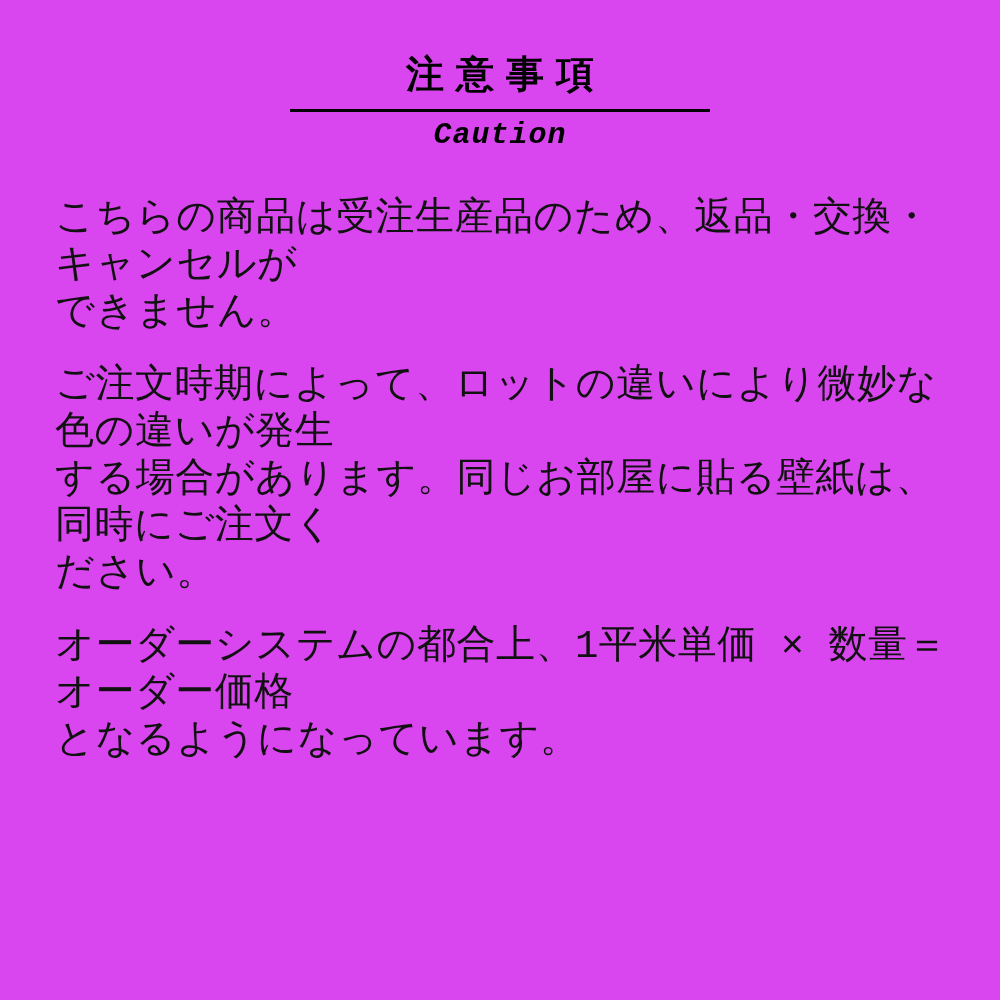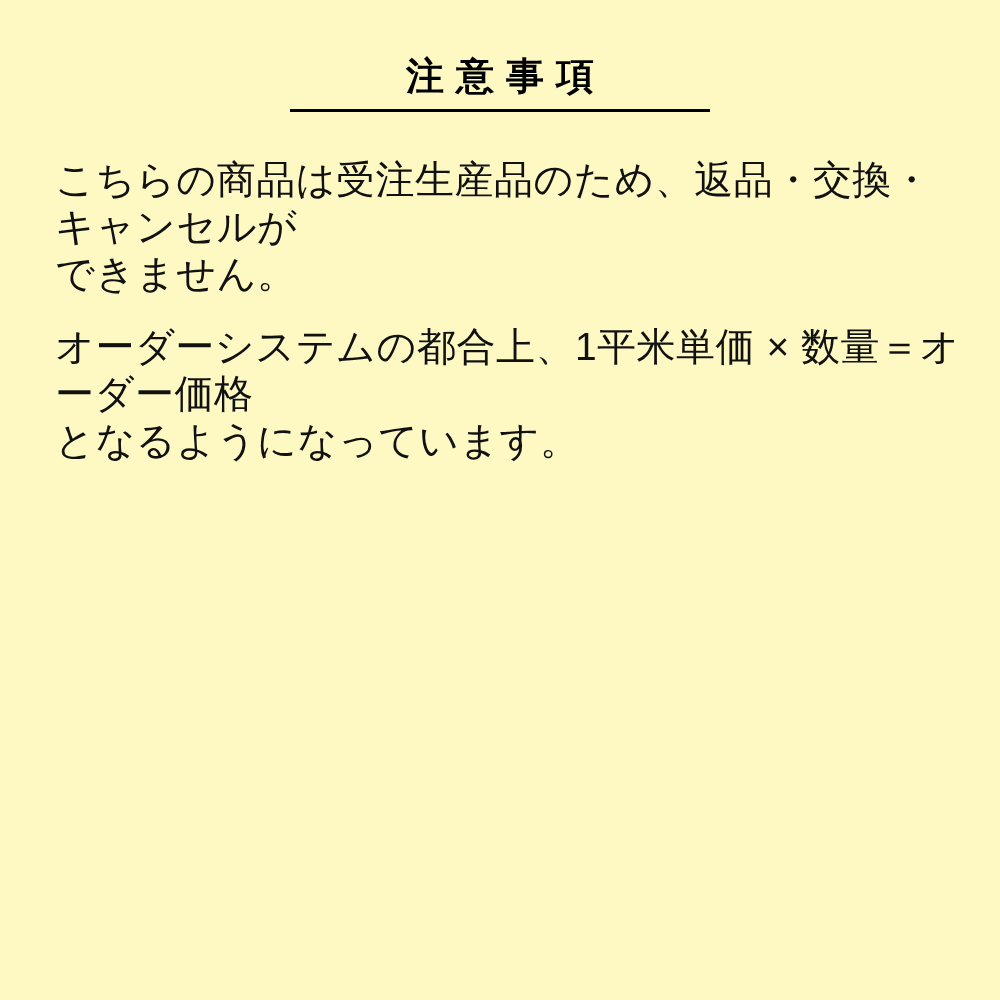--- a/index.html
+++ b/index.html
@@ -1,22 +1,22 @@
 <!DOCTYPE html>
 <html lang="ja"><head>
 <meta charset="utf-8">
 <style>
   html,body{margin:0;padding:0;background:#ffffff;}
   .page{
     position:relative;
     width:1000px;height:1000px;
     box-sizing:border-box;
-    background:#fef9c3;
+    background:#d946ef;
     color:#111111;
-    font-family:Liberation Sans, sans-serif;
+    font-family:Liberation Mono, monospace;
     overflow:hidden;
   }
   .header{
     text-align:center;
     padding-top:55px;
   }
   .page-title{
     margin:0;
     padding-left:12px; 
     font-size:38px;
@@ -67,31 +67,38 @@
   }
 </style>
 </head>
 <body>
 
 <div class="page">
 
   <div class="header">
     <h1 class="page-title">注意事項</h1>
     <hr class="title-divider">
+    <div class="page-subtitle">Caution</div>
   </div>
 
   <div class="caution-list">
 
     <div class="note">
       <span class="bullet"><span class="bullet-dot"></span></span>
       <span class="note-text">こちらの商品は受注生産品のため、返品・交換・キャンセルが
 できません。</span>
     </div>
 
 
+    <div class="note">
+      <span class="bullet"><span class="bullet-dot"></span></span>
+      <span class="note-text">ご注文時期によって、ロットの違いにより微妙な色の違いが発生
+する場合があります。同じお部屋に貼る壁紙は、同時にご注文く
+ださい。</span>
+    </div>
 
 
 
     <div class="note">
       <span class="bullet"><span class="bullet-dot"></span></span>
       <span class="note-text">オーダーシステムの都合上、1平米単価 × 数量＝オーダー価格
 となるようになっています。</span>
     </div>
 
   </div>

